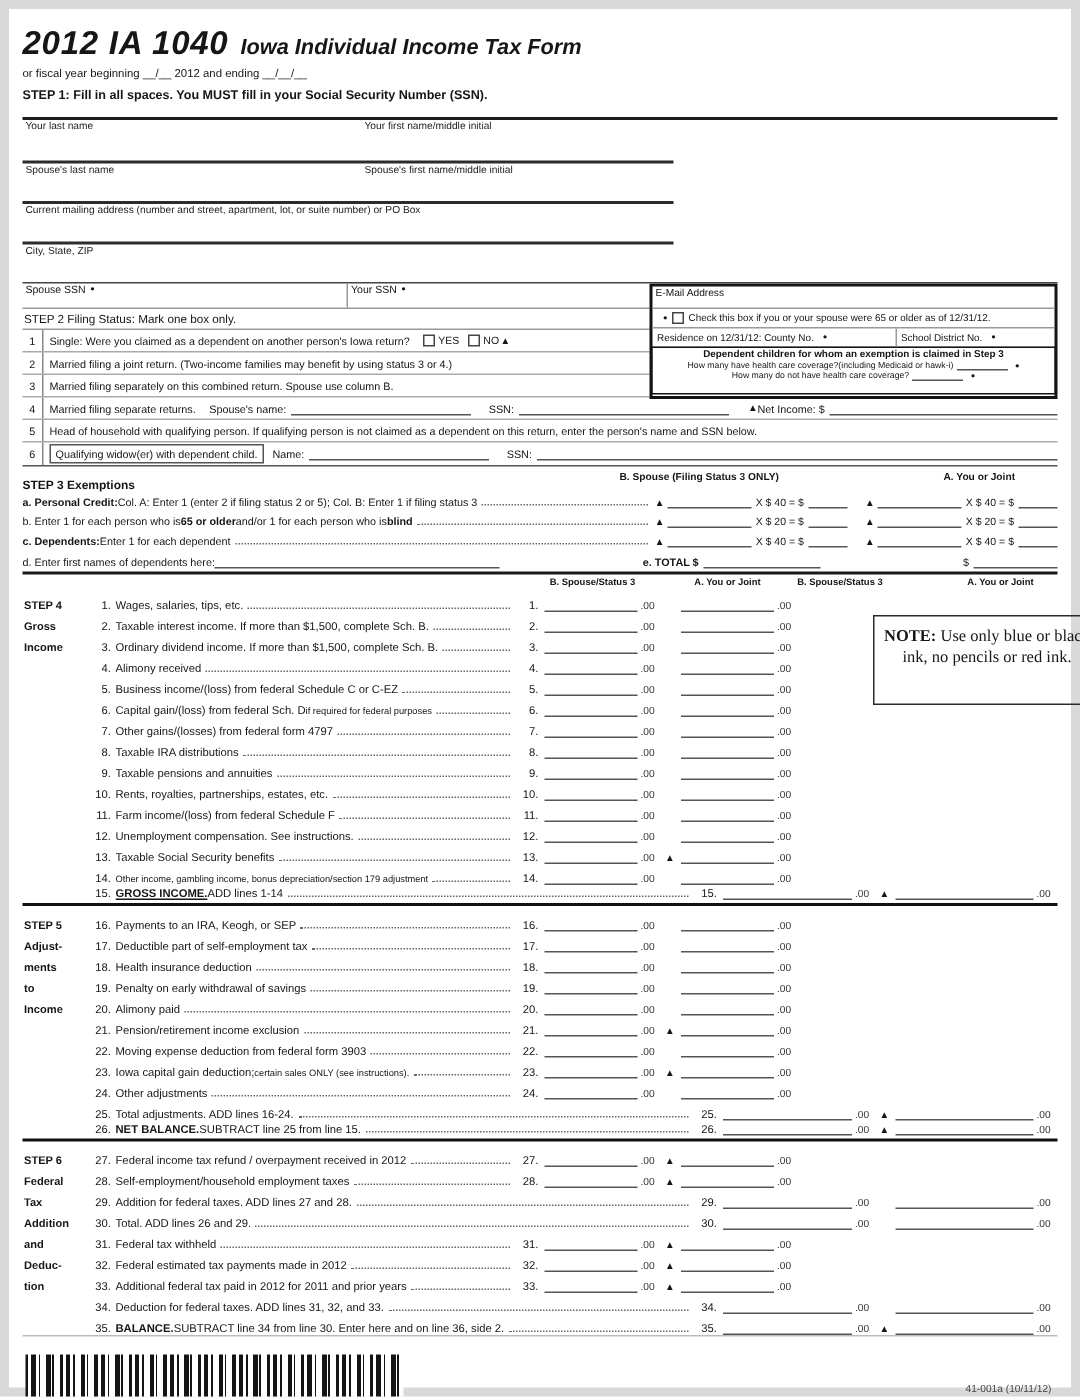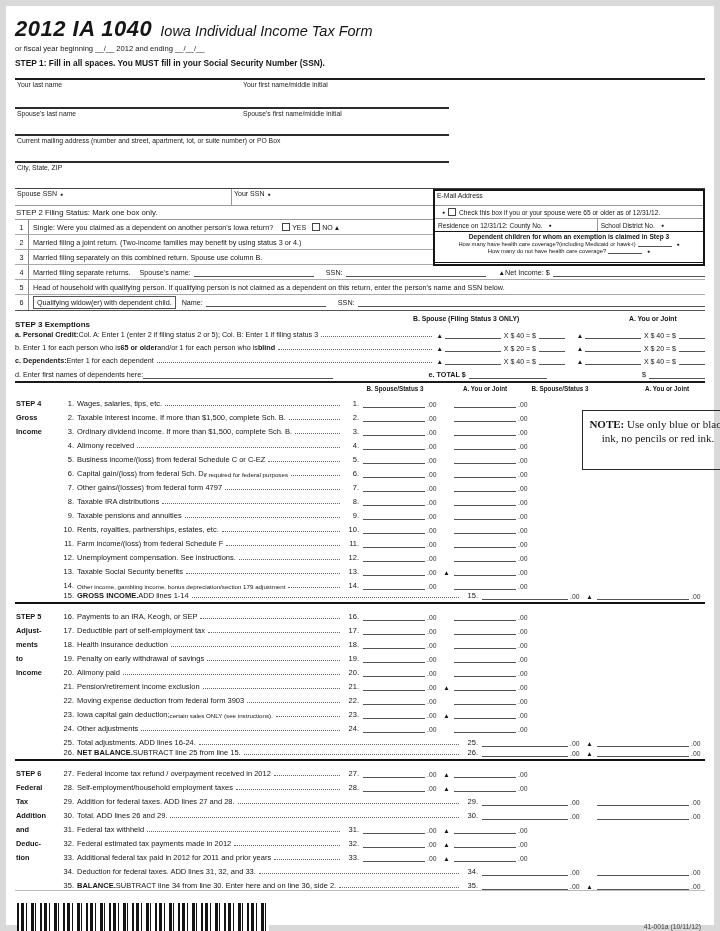--- a/index.html
+++ b/index.html
@@ -2,21 +2,21 @@
 <html><head>
 <meta charset="utf-8">
 <title>2012 IA 1040 Iowa Individual Income Tax Form</title>
 <style>
   *{box-sizing:border-box;margin:0;padding:0}
   body{background:#d9d9d9;font-family:"Liberation Sans",sans-serif;color:#161616;width:720px;height:931px;position:relative;overflow:hidden}
   .sheet{position:absolute;left:6px;top:6px;width:708px;height:919px;background:#fff;padding:6px 9px 0 9px}
   
   .hdr{display:flex;align-items:baseline;gap:8px;margin-top:4px}
   .t1{font-size:22px;font-weight:bold;font-style:italic;letter-spacing:.5px}
-  .t2{font-size:14.5px;font-weight:normal;font-style:italic}
+  .t2{font-size:14.5px;font-weight:bold;font-style:italic}
   .fiscal{font-size:7.6px;margin-top:2px;height:12px}
   .step1{font-size:8.4px;font-weight:bold;border-bottom:2px solid #1c1c1c;padding-bottom:20px;height:15px;margin-top:2px}
   
   .idrow{width:434px;border-top:2px solid #2c2c2c;height:27px;position:relative;cursor:text}
   .idrow:first-child{border-top:none}
   .idlab{font-size:6.8px;color:#222;position:absolute;left:2px;top:1px;white-space:nowrap}
   .idlab2{left:228px}
   
   .s2{position:relative;border-top:1.5px solid #444}
   .s2flex{width:434px}
@@ -494,21 +494,21 @@
         <div class="fld"></div>
         <div class="cents">.00</div>
         <div class="tris"></div>
         <div class="flda"></div>
         <div class="cents">.00</div>
       </div>
       <div class="trow tot hb">
         <div class="stepcell"></div>
         <div class="lnum">15.</div>
         <div class="desc">
-          <span style="font-weight: bold;">GROSS INCOME.</span>
+          <span style="font-weight: bold; text-decoration: underline;">GROSS INCOME.</span>
           <span> ADD lines 1-14</span>
           <div class="dots"></div>
         </div>
         <div class="numlbl">15.</div>
         <div class="fld"></div>
         <div class="cents">.00</div>
         <div class="tris">▲</div>
         <div class="flda"></div>
         <div class="cents">.00</div>
       </div>

